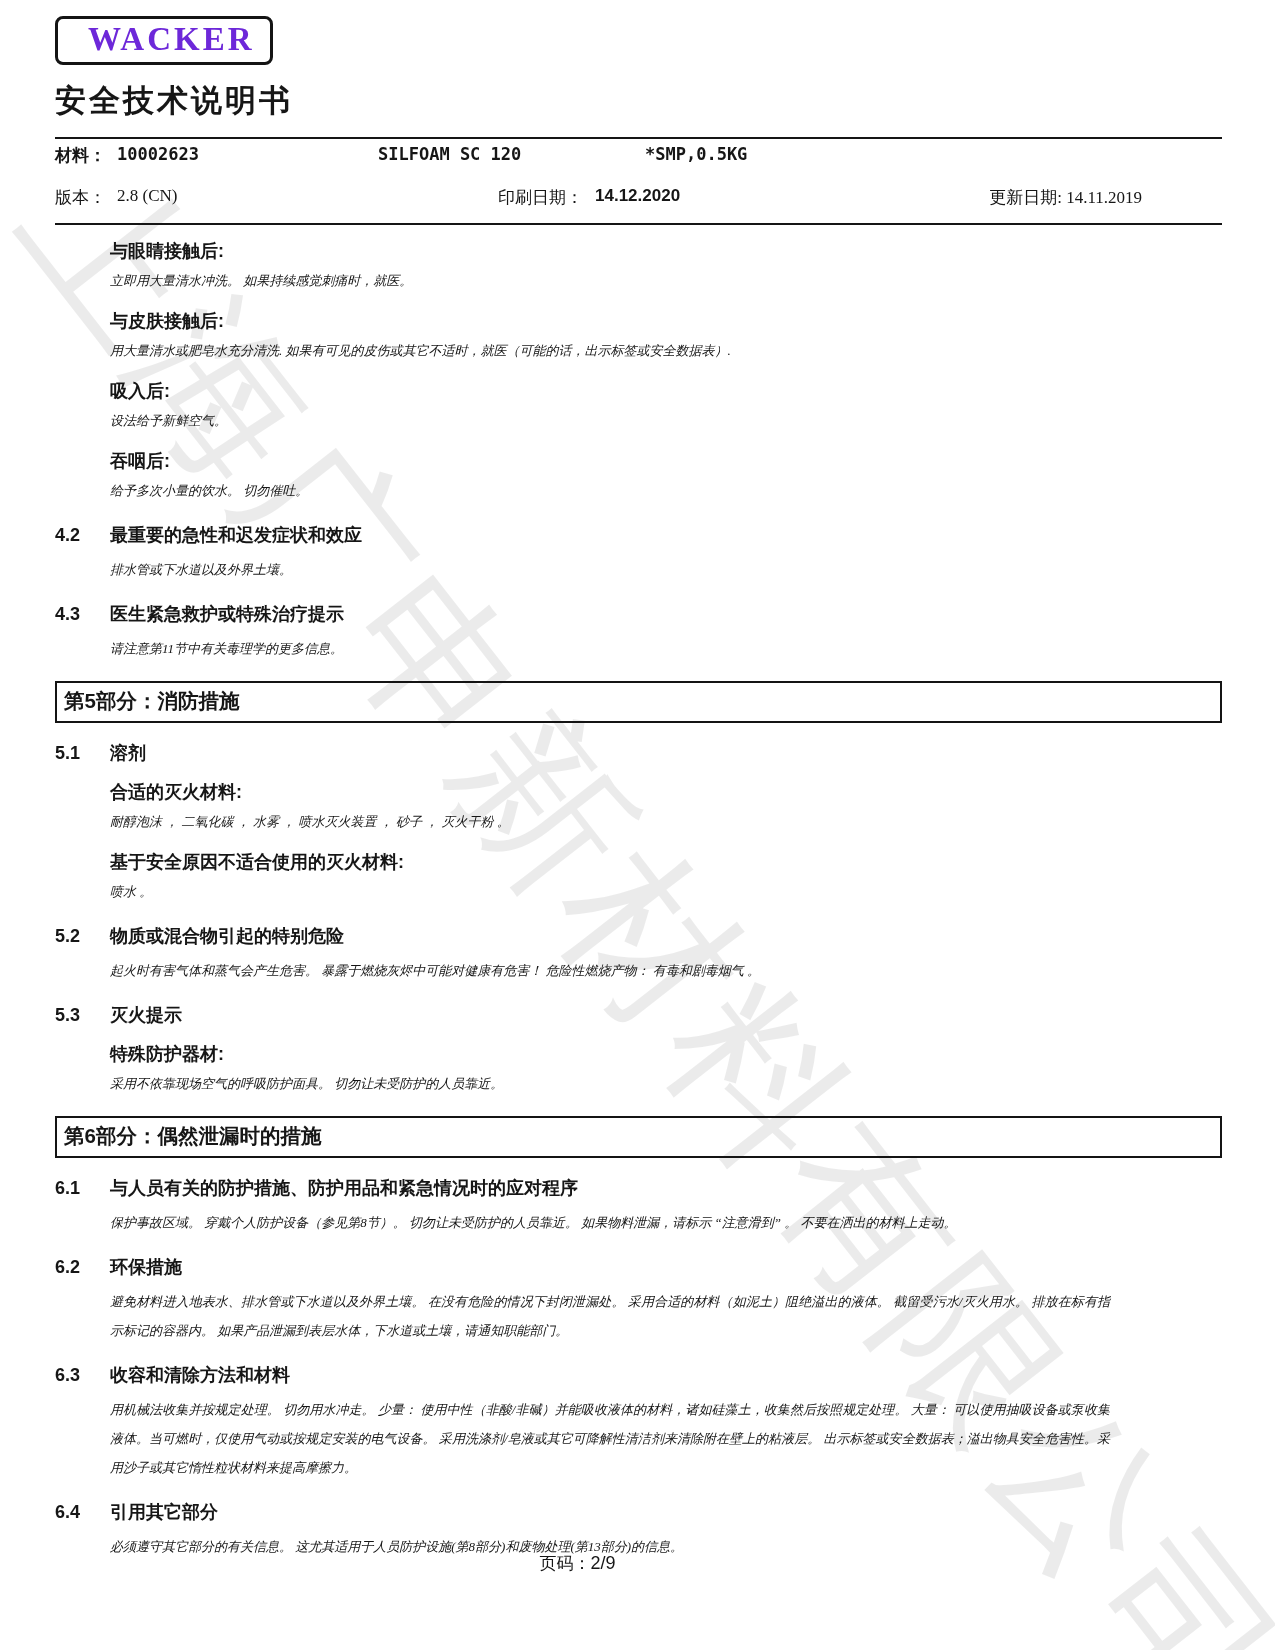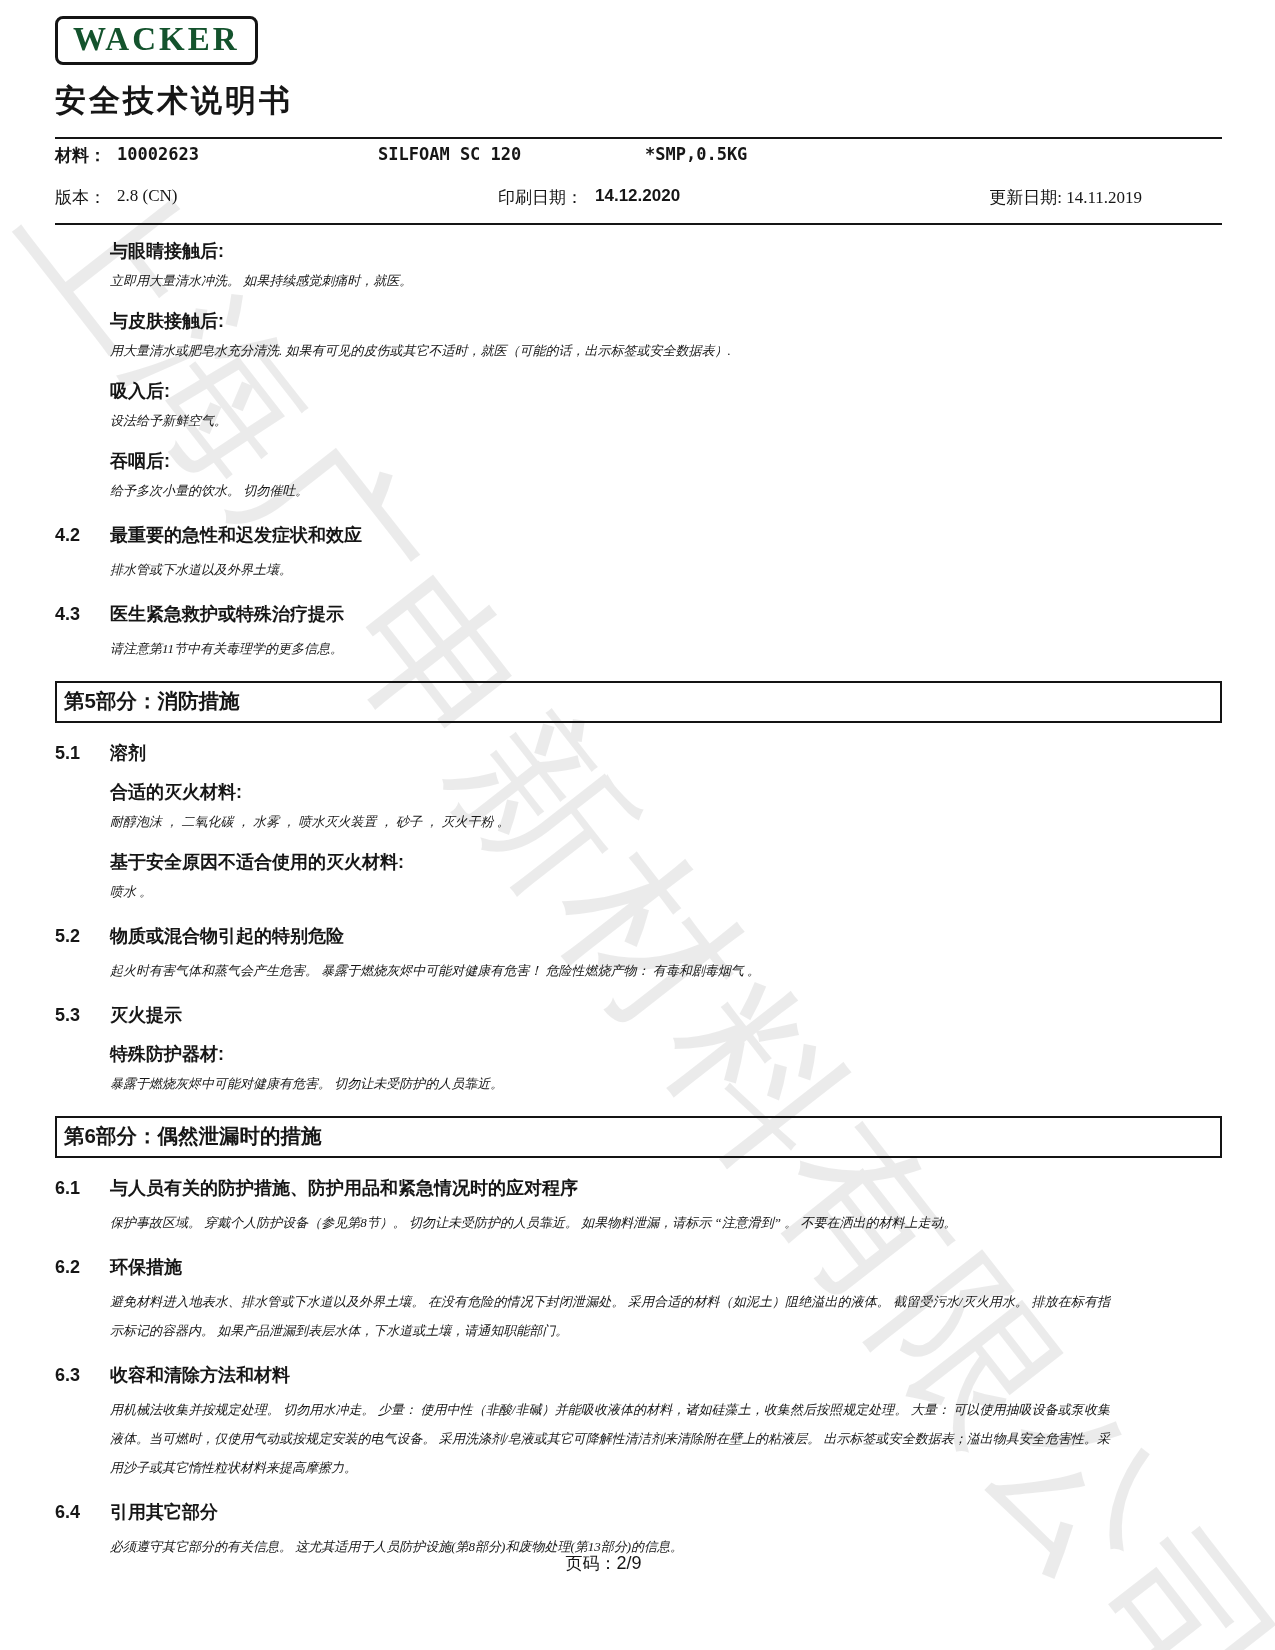--- a/index.html
+++ b/index.html
@@ -26,26 +26,26 @@
     z-index:0;
   }
   .content{
     position:absolute;left:55px;top:0;width:1167px;z-index:1;
   }
   .logo{
     display:inline-block;
     margin-top:16px;
     border:3px solid #141414;
     border-radius:8px;
-    padding:2px 15px 4px 15px;
+    padding:2px 15px 4px 30px;
     font-family:"Liberation Serif",serif;
     font-weight:bold;
     font-size:33px;
     letter-spacing:3px;
-    color:#14532d;
+    color:#6d28d9;
   }
   .doc-title{
     margin-top:15px;
     margin-bottom:15px;
     font-family:"Liberation Serif",serif;
     font-weight:bold;
     font-size:31px;
     letter-spacing:3px;
   }
   .rule{height:0;border:none;border-top:2px solid #151515;margin:0;}
@@ -79,21 +79,20 @@
     border:2px solid #141414;
     padding:4px 24px 6px 7px;
     font-family:"Liberation Sans",sans-serif;
     font-weight:bold;font-size:20.5px;
     background:transparent;
   }
   .footer{
     position:absolute;left:0;top:1552px;width:1155px;
     display:flex;justify-content:center;align-items:baseline;
     z-index:1;
-    margin-left:26px;
   }
   .footer .plabel{font-size:17px;}
   .footer .pnum{font-family:"Liberation Sans",sans-serif;font-size:18px;}
 </style>
 </head>
 <body>
 
 <div class="page">
 
   <div class="watermark">上海广申新材料有限公司</div>
@@ -167,21 +166,21 @@
         <span class="htitle">物质或混合物引起的特别危险</span>
       </div>
       <div class="para">起火时有害气体和蒸气会产生危害。 暴露于燃烧灰烬中可能对健康有危害！ 危险性燃烧产物： 有毒和剧毒烟气 。</div>
 
       <div class="head">
         <span class="num">5.3</span>
         <span class="htitle">灭火提示</span>
       </div>
 
       <div class="sub">特殊防护器材:</div>
-      <div class="para">暴露于燃烧灰烬中可能对健康有危害。 切勿让未受防护的人员靠近。</div>
+      <div class="para">采用不依靠现场空气的呼吸防护面具。 切勿让未受防护的人员靠近。</div>
 
       <div class="secbox">
         <span>第6部分：偶然泄漏时的措施</span>
       </div>
 
       <div class="head">
         <span class="num">6.1</span>
         <span class="htitle">与人员有关的防护措施、防护用品和紧急情况时的应对程序</span>
       </div>
       <div class="para">保护事故区域。 穿戴个人防护设备（参见第8节）。 切勿让未受防护的人员靠近。 如果物料泄漏，请标示 “注意滑到” 。 不要在洒出的材料上走动。</div>

